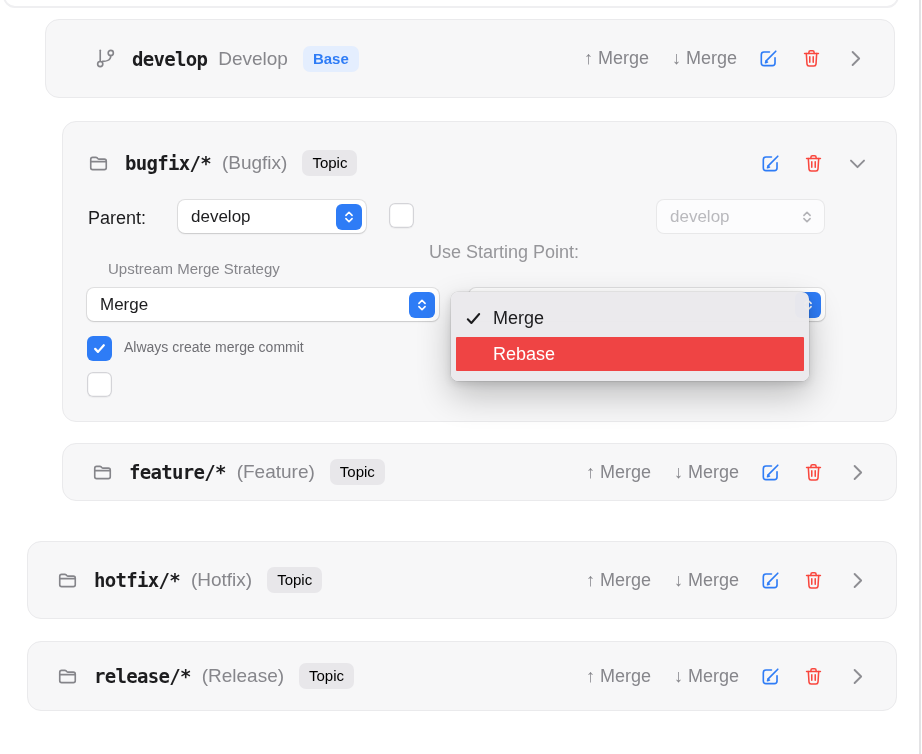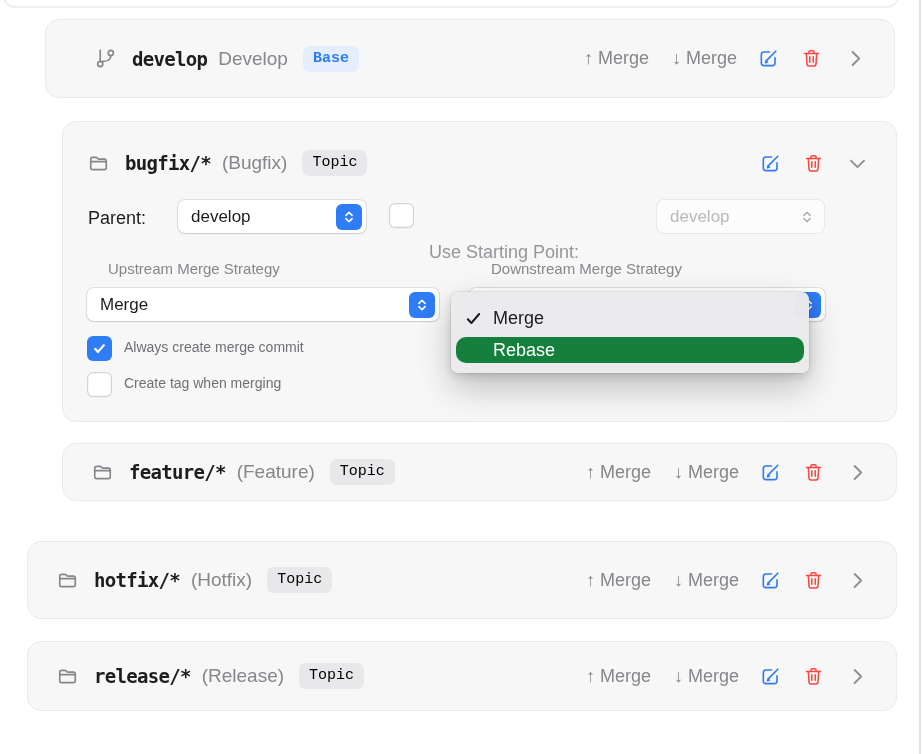--- a/index.html
+++ b/index.html
@@ -20,21 +20,21 @@
   .rowhead { display:flex; align-items:center; height:100%; padding:0 27px 0 28px; }
   .rowhead.indent-wide { padding-left:48px; }
   .row-icon { width:23px; height:23px; color:#85858a; flex:0 0 auto; }
   .row-icon svg { width:100%; height:100%; }
   .bname {
     margin-left:15px; font-family:"DejaVu Sans Mono", monospace; font-weight:700;
     font-size:19px; letter-spacing:-0.7px; color:#1d1d1f; white-space:nowrap;
   }
   .bsub { margin-left:11px; font-size:19px; color:#86868b; white-space:nowrap; }
   .badge {
-    margin-left:15px; font-size:15px; border-radius:7px; padding:4px 10px 5px; white-space:nowrap;font-family:Liberation Mono, monospace;
+    margin-left:15px; font-size:15px; border-radius:7px; padding:4px 10px 5px; white-space:nowrap;
   }
   .badge-base { color:#2e7cf6; background:#e4eefe; font-weight:700; }
   .badge-topic { color:#000000; background:#e8e7ea; font-weight:500; }
   .merge-labels { margin-left:auto; display:flex; gap:23px; font-size:18px; color:#86868b; white-space:nowrap; }
   .icon-btn { width:23px; height:23px; margin-left:20px; cursor:pointer; flex:0 0 auto; }
   .icon-btn svg { width:100%; height:100%; }
   .icon-edit { color:#2e7cf6; }
   .icon-trash { color:#f9473e; }
   .icon-chevron { color:#8e8e93; margin-left:21px; }
   svg.stroke { fill:none; stroke:currentColor; stroke-width:1.7; stroke-linecap:round; stroke-linejoin:round; }
@@ -74,21 +74,21 @@
     background:rgba(235,234,237,0.98); border-radius:7px; z-index:20;
     box-shadow:0 0 0 0.5px rgba(0,0,0,0.12), 0 14px 34px rgba(0,0,0,0.24), 0 3px 8px rgba(0,0,0,0.12);
   }
   .menu-item {
     height:33px; display:flex; align-items:center; padding-left:14px;
     font-size:18px; color:#1c1c1e; cursor:pointer;
   }
   .menu-check { width:28px; display:flex; align-items:center; color:#1c1c1e; }
   .menu-check svg { width:17px; height:17px; }
   .menu-item.highlighted {
-    background:#15803d; color:#ffffff; border-radius:10px; margin:2px 5px 0; height:26px; padding-left:9px;
+    background:#ef4444; color:#ffffff; border-radius:1px; margin:2px 5px 0; height:34px; padding-left:9px;
   }
   .menu-item.highlighted .menu-check { color:transparent; }
 </style>
 </head>
 <body>
 
 <div class="screen">
   <div class="card-partial"></div>
   <div class="panel-edge"></div>
 
@@ -187,21 +187,20 @@
       <span class="popup-text">develop</span>
       <span class="popup-cap">
         <svg class="stroke" viewBox="0 0 16 16" style="stroke-width:1.9">
             <path d="m4.5 6.1 3.5-3.5 3.5 3.5"></path>
             <path d="m4.5 9.9 3.5 3.5 3.5-3.5"></path>
           </svg>
       </span>
     </div>
 
     <span class="abs lbl-small" style="left:25px; top:138px;">Upstream Merge Strategy</span>
-    <span class="abs lbl-small" style="left:408px; top:138px;">Downstream Merge Strategy</span>
 
     <div class="abs popup" style="left:24px; top:166px; width:352px; height:33px;">
       <span class="popup-text">Merge</span>
       <span class="popup-cap">
         <svg class="stroke" viewBox="0 0 16 16" style="stroke-width:1.9">
             <path d="m4.5 6.1 3.5-3.5 3.5 3.5"></path>
             <path d="m4.5 9.9 3.5 3.5 3.5-3.5"></path>
           </svg>
       </span>
     </div>
@@ -236,21 +235,20 @@
       <svg class="stroke" viewBox="0 0 16 16" style="stroke-width:2.4">
           <path d="m3.4 8.4 3 3.2 6.2-7"></path>
         </svg>
     </span>
     <span class="abs cb-label" style="left:61px; top:217px;">Always create merge commit</span>
     <span class="abs checkbox" style="left:24px; top:250px;">
       <svg class="stroke" viewBox="0 0 16 16" style="stroke-width:2.2">
           <path d="m3.4 8.4 3 3.2 6.2-7"></path>
         </svg>
     </span>
-    <span class="abs cb-label" style="left:61px; top:253px;">Create tag when merging</span>
   </div>
 
   <div class="card" style="left:62px; top:443px; width:835px; height:58px;">
     <div class="rowhead">
       <span class="row-icon">
         <svg class="stroke" viewBox="0 0 24 24">
             <path d="M3.9 7.6c0-1.1.9-2 2-2h3.3c.5 0 1 .2 1.4.6l.8.8c.3.3.7.4 1.1.4h5.6c1.1 0 2 .9 2 2v7c0 1.1-.9 2-2 2H5.9c-1.1 0-2-.9-2-2v-8.8z"></path>
             <path d="M3.9 10h16.2"></path>
           </svg>
       </span>

